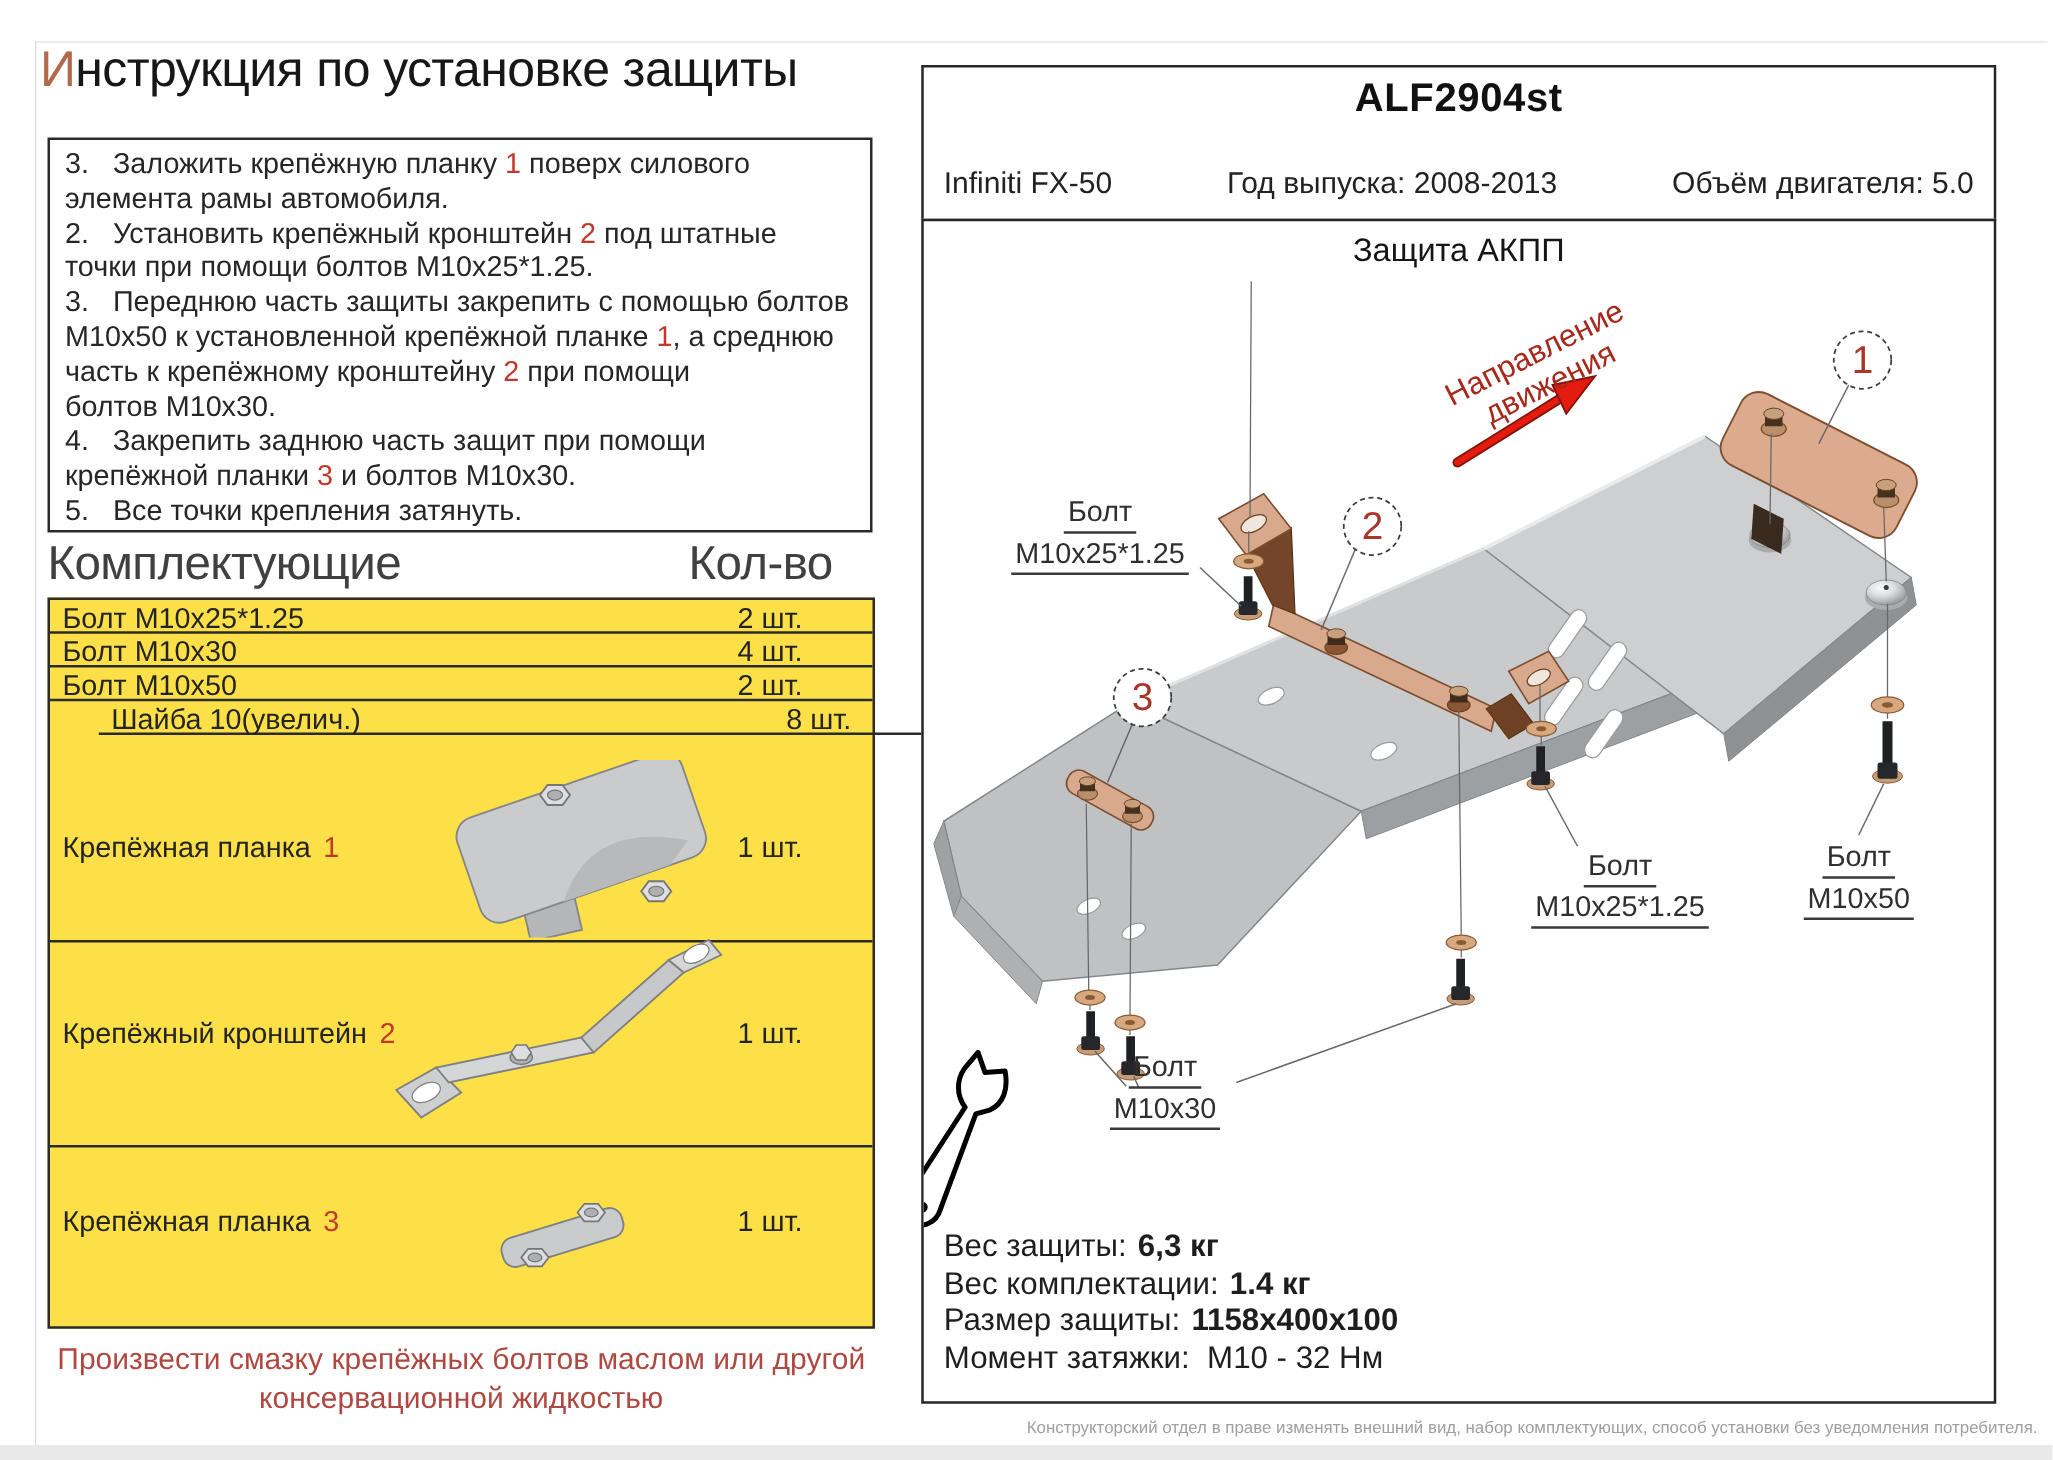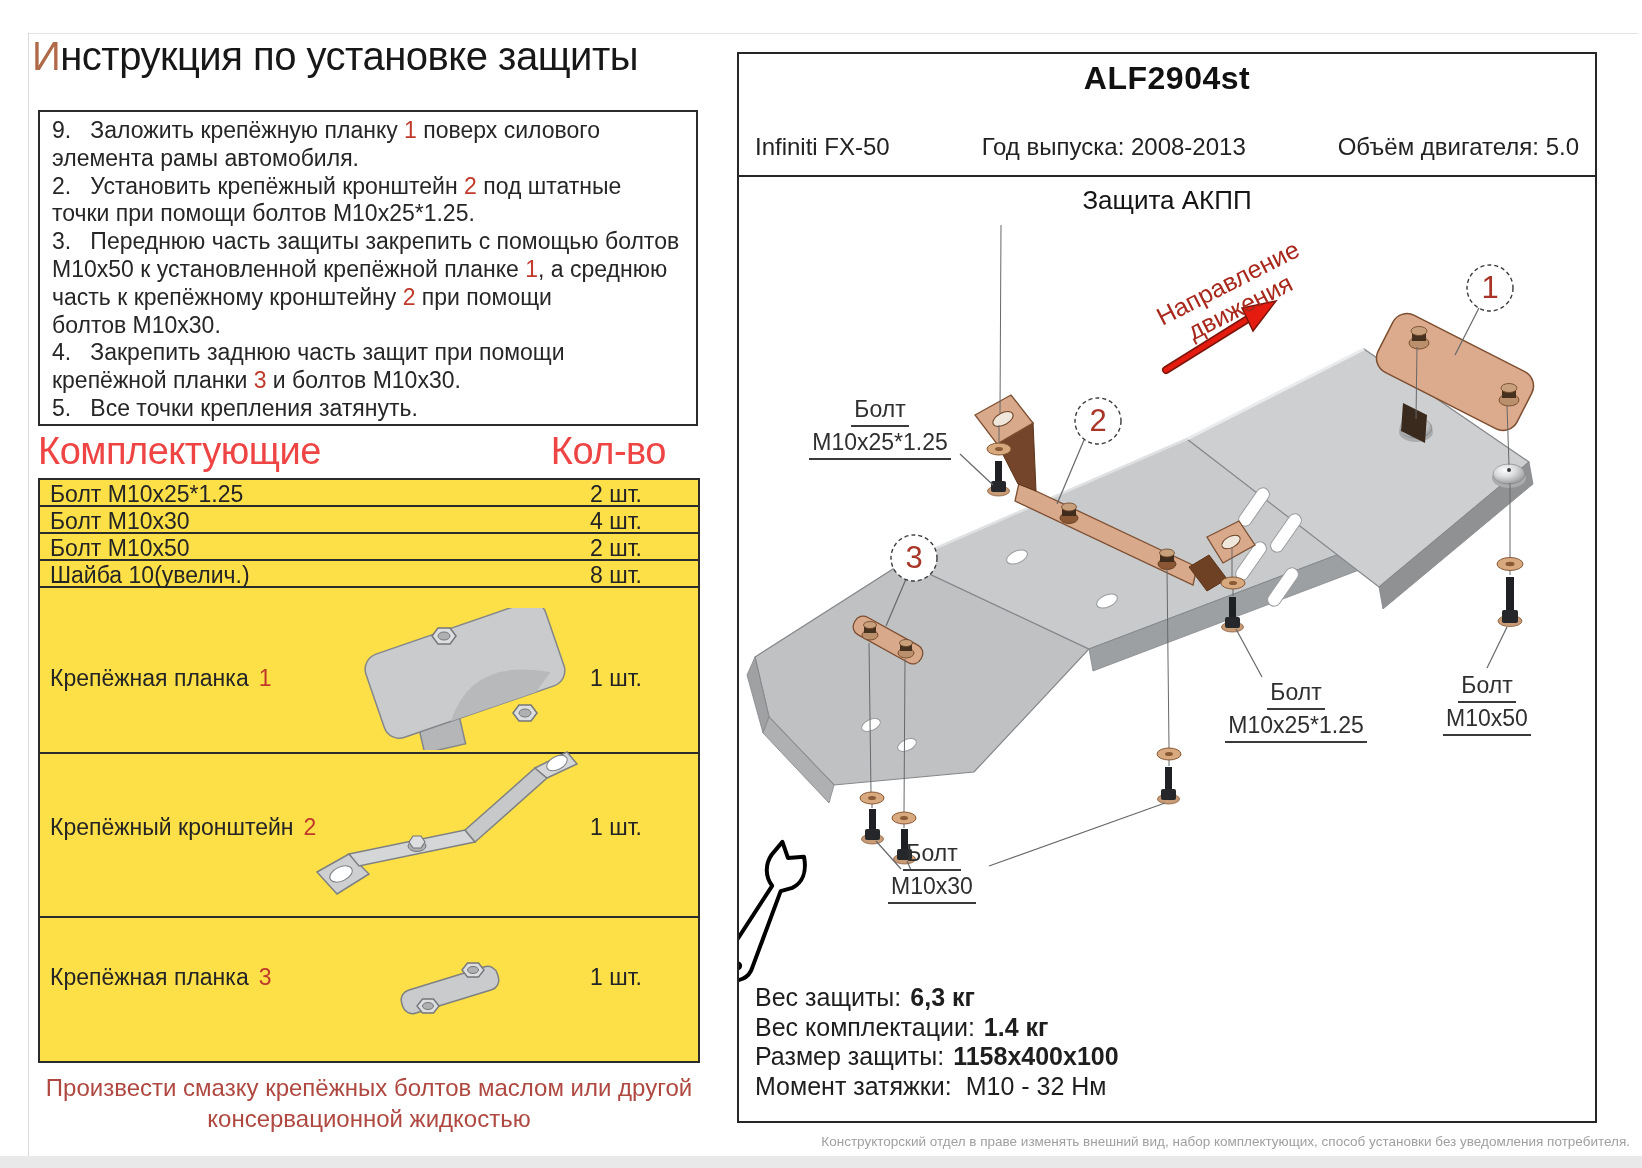--- a/index.html
+++ b/index.html
@@ -11,21 +11,21 @@
   .bottom-strip{left:0;top:1156px;width:1642px;height:12px;background:#e9e9e9;}
 
   
   .doc-title{left:32px;top:34px;font-size:40px;letter-spacing:-0.5px;color:#171717;white-space:nowrap;}
   .doc-title .lead{color:#b06a4a;}
   .instr-box{left:38px;top:110px;width:660px;height:316px;border:2px solid #2b2b2b;box-sizing:border-box;padding:5px 12px;}
   .iline{font-size:23px;line-height:27.8px;white-space:pre-wrap;color:#262626;}
   .rnum{color:#c0392b;}
 
   .parts-heading{left:38px;top:430px;width:662px;display:flex;justify-content:space-between;align-items:baseline;box-sizing:border-box;padding-right:34px;}
-  .parts-heading span{font-size:38px;color:#ef4444;letter-spacing:-0.5px;}
+  .parts-heading span{font-size:38px;color:#404040;letter-spacing:-0.5px;}
 
   .parts-table{left:38px;top:478px;width:662px;height:585px;border:2px solid #2b2b2b;box-sizing:border-box;background:#fde047;}
   .prow{position:absolute;left:0;width:100%;box-sizing:border-box;border-bottom:2px solid #2b2b2b;}
   .prow.last{border-bottom:none;}
   .prow .pname{position:absolute;left:10px;font-size:23px;color:#242424;white-space:nowrap;}
   .prow .pqty{position:absolute;left:550px;font-size:23px;color:#242424;white-space:nowrap;}
   .srow{height:27px;}
   .srow .pname,.srow .pqty{top:1px;}
   .brow .pname,.brow .pqty{top:50%;transform:translateY(-50%);}
   .brow .pnum{color:#c0392b;margin-left:10px;}
@@ -52,21 +52,21 @@
 </head>
 <body>
 
 <div class="abs page-edge-h"></div>
 <div class="abs page-edge-v"></div>
 <div class="abs bottom-strip"></div>
 
 <div class="abs doc-title"><span class="lead">И</span><span>нструкция по установке защиты</span></div>
 
 <div class="abs instr-box">
-  <div class="iline"><span>9.   Заложить крепёжную планку </span><span class="rnum">1</span><span> поверх силового</span></div>
+  <div class="iline"><span>3.   Заложить крепёжную планку </span><span class="rnum">1</span><span> поверх силового</span></div>
   <div class="iline"><span>элемента рамы автомобиля.</span></div>
   <div class="iline"><span>2.   Установить крепёжный кронштейн </span><span class="rnum">2</span><span> под штатные</span></div>
   <div class="iline"><span>точки при помощи болтов М10х25*1.25.</span></div>
   <div class="iline"><span>3.   Переднюю часть защиты закрепить с помощью болтов</span></div>
   <div class="iline"><span>М10х50 к установленной крепёжной планке </span><span class="rnum">1</span><span>, а среднюю</span></div>
   <div class="iline"><span>часть к крепёжному кронштейну </span><span class="rnum">2</span><span> при помощи</span></div>
   <div class="iline"><span>болтов М10х30.</span></div>
   <div class="iline"><span>4.   Закрепить заднюю часть защит при помощи</span></div>
   <div class="iline"><span>крепёжной планки </span><span class="rnum">3</span><span> и болтов М10х30.</span></div>
   <div class="iline"><span>5.   Все точки крепления затянуть.</span></div>
@@ -83,21 +83,21 @@
       <span class="pqty">2 шт.</span>
   </div>
   <div class="prow srow" style="top:27px;">
     <span class="pname">Болт М10х30</span>
       <span class="pqty">4 шт.</span>
   </div>
   <div class="prow srow" style="top:54px;">
     <span class="pname">Болт М10х50</span>
       <span class="pqty">2 шт.</span>
   </div>
-  <div class="prow srow" style="top:81px;">
+  <div class="prow srow" style="top:81px;margin-left:39px;">
     <span class="pname">Шайба 10(увелич.)</span>
       <span class="pqty">8 шт.</span>
   </div>
 
   <div class="prow brow" style="top:124px;height:150px;">
     <span class="pname"><span>Крепёжная планка</span><span class="pnum">1</span></span>
     <span class="pqty">1 шт.</span>
     <svg class="part-img" style="left:300px;top:4px;" width="250" height="142" viewBox="0 0 250 142">
       <g transform="translate(125,62) rotate(-19)">
         <rect x="-58" y="20" width="42" height="52" fill="#b4b6b8" stroke="#84868a" stroke-width="1.5" transform="rotate(6)"></rect>

